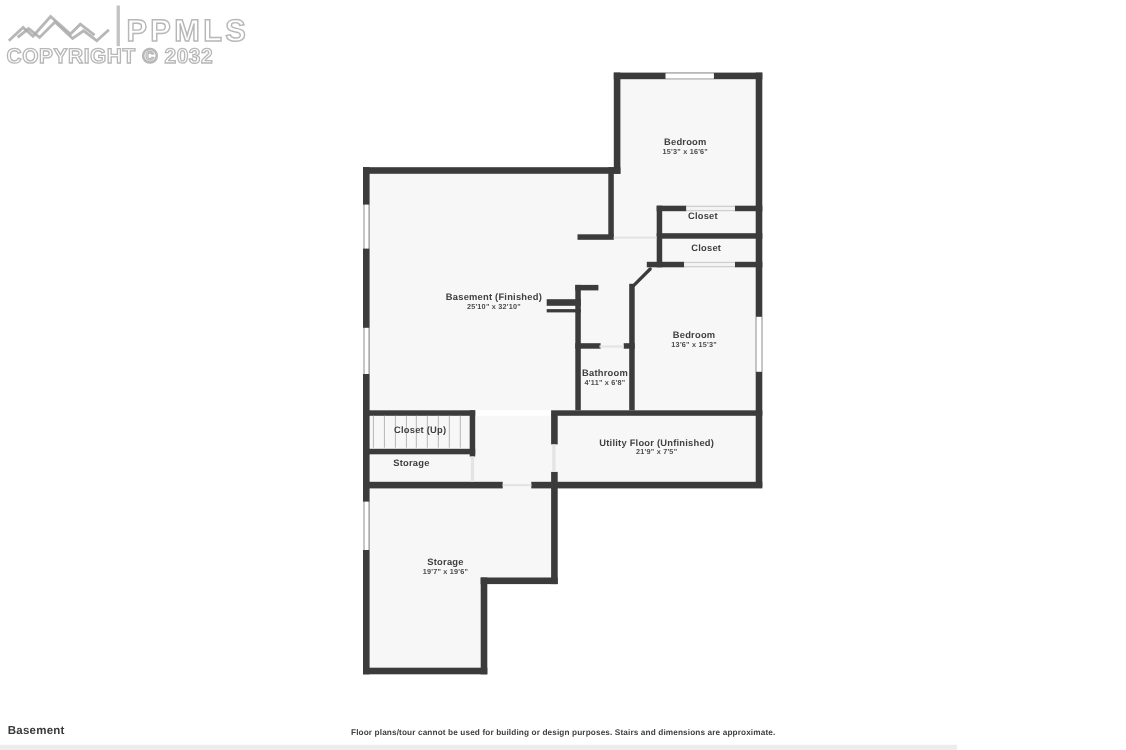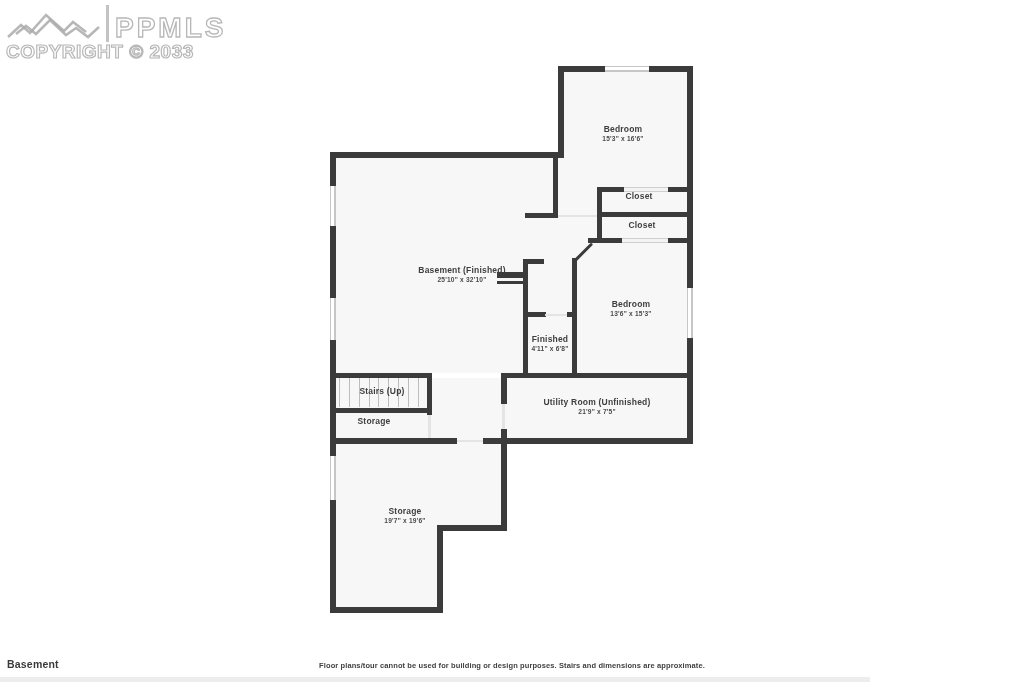--- a/index.html
+++ b/index.html
@@ -41,21 +41,21 @@
 
   <div class="wm">
     <div class="wm-top">
       <svg width="96" height="38" viewBox="0 0 96 38">
         <polyline points="2,33 15,21 24,29 40,11 58,27 67,18 80,28" fill="none" stroke="rgba(170,170,170,.85)" stroke-width="2.6" stroke-linejoin="miter"></polyline>
         <polyline points="10,30 20,22 30,30 44,16 60,31 70,24 82,33 93,23" fill="none" stroke="rgba(170,170,170,.85)" stroke-width="2.6" stroke-linejoin="miter"></polyline>
       </svg>
       <div class="wm-bar"></div>
       <span class="wm-logo">PPMLS</span>
     </div>
-    <div class="wm-copy">COPYRIGHT © 2033</div>
+    <div class="wm-copy">COPYRIGHT © 2032</div>
   </div>
 
   <div class="floor" style="left:564px;top:72px;width:123px;height:140px;"></div>
   <div class="floor" style="left:558px;top:158px;width:129px;height:215px;"></div>
   <div class="floor" style="left:336px;top:158px;width:222px;height:215px;"></div>
   <div class="floor" style="left:528px;top:263px;width:44px;height:110px;"></div>
   <div class="floor" style="left:336px;top:378px;width:351px;height:60px;"></div>
   <div class="floor" style="left:336px;top:438px;width:165px;height:93px;"></div>
   <div class="floor" style="left:336px;top:531px;width:101px;height:76px;"></div>
 
@@ -122,40 +122,40 @@
   <div class="room-label" style="left:623px;top:125px;">
     <div class="rname">Bedroom</div>
     <div class="rdims">15'3" x 16'6"</div>
   </div>
   <div class="room-label" style="left:639px;top:192px;">
     <div class="rname">Closet</div>
   </div>
   <div class="room-label" style="left:642px;top:221px;">
     <div class="rname">Closet</div>
   </div>
-  <div class="room-label" style="left:462px;top:266px;">
+  <div class="room-label" style="left:449px;top:266px;">
     <div class="rname">Basement (Finished)</div>
     <div class="rdims">25'10" x 32'10"</div>
   </div>
   <div class="room-label" style="left:631px;top:300px;">
     <div class="rname">Bedroom</div>
     <div class="rdims">13'6" x 15'3"</div>
   </div>
   <div class="room-label" style="left:550px;top:335px;">
-    <div class="rname">Finished</div>
+    <div class="rname">Bathroom</div>
     <div class="rdims">4'11" x 6'8"</div>
   </div>
   <div class="room-label" style="left:382px;top:387px;">
-    <div class="rname">Stairs (Up)</div>
+    <div class="rname">Closet (Up)</div>
   </div>
   <div class="room-label" style="left:374px;top:417px;">
     <div class="rname">Storage</div>
   </div>
   <div class="room-label" style="left:597px;top:398px;">
-    <div class="rname">Utility Room (Unfinished)</div>
+    <div class="rname">Utility Floor (Unfinished)</div>
     <div class="rdims">21'9" x 7'5"</div>
   </div>
   <div class="room-label" style="left:405px;top:507px;">
     <div class="rname">Storage</div>
     <div class="rdims">19'7" x 19'6"</div>
   </div>
 
   <div class="floor-title">Basement</div>
   <div class="disclaimer">Floor plans/tour cannot be used for building or design purposes. Stairs and dimensions are approximate.</div>
   <div class="bottom-strip"></div>

